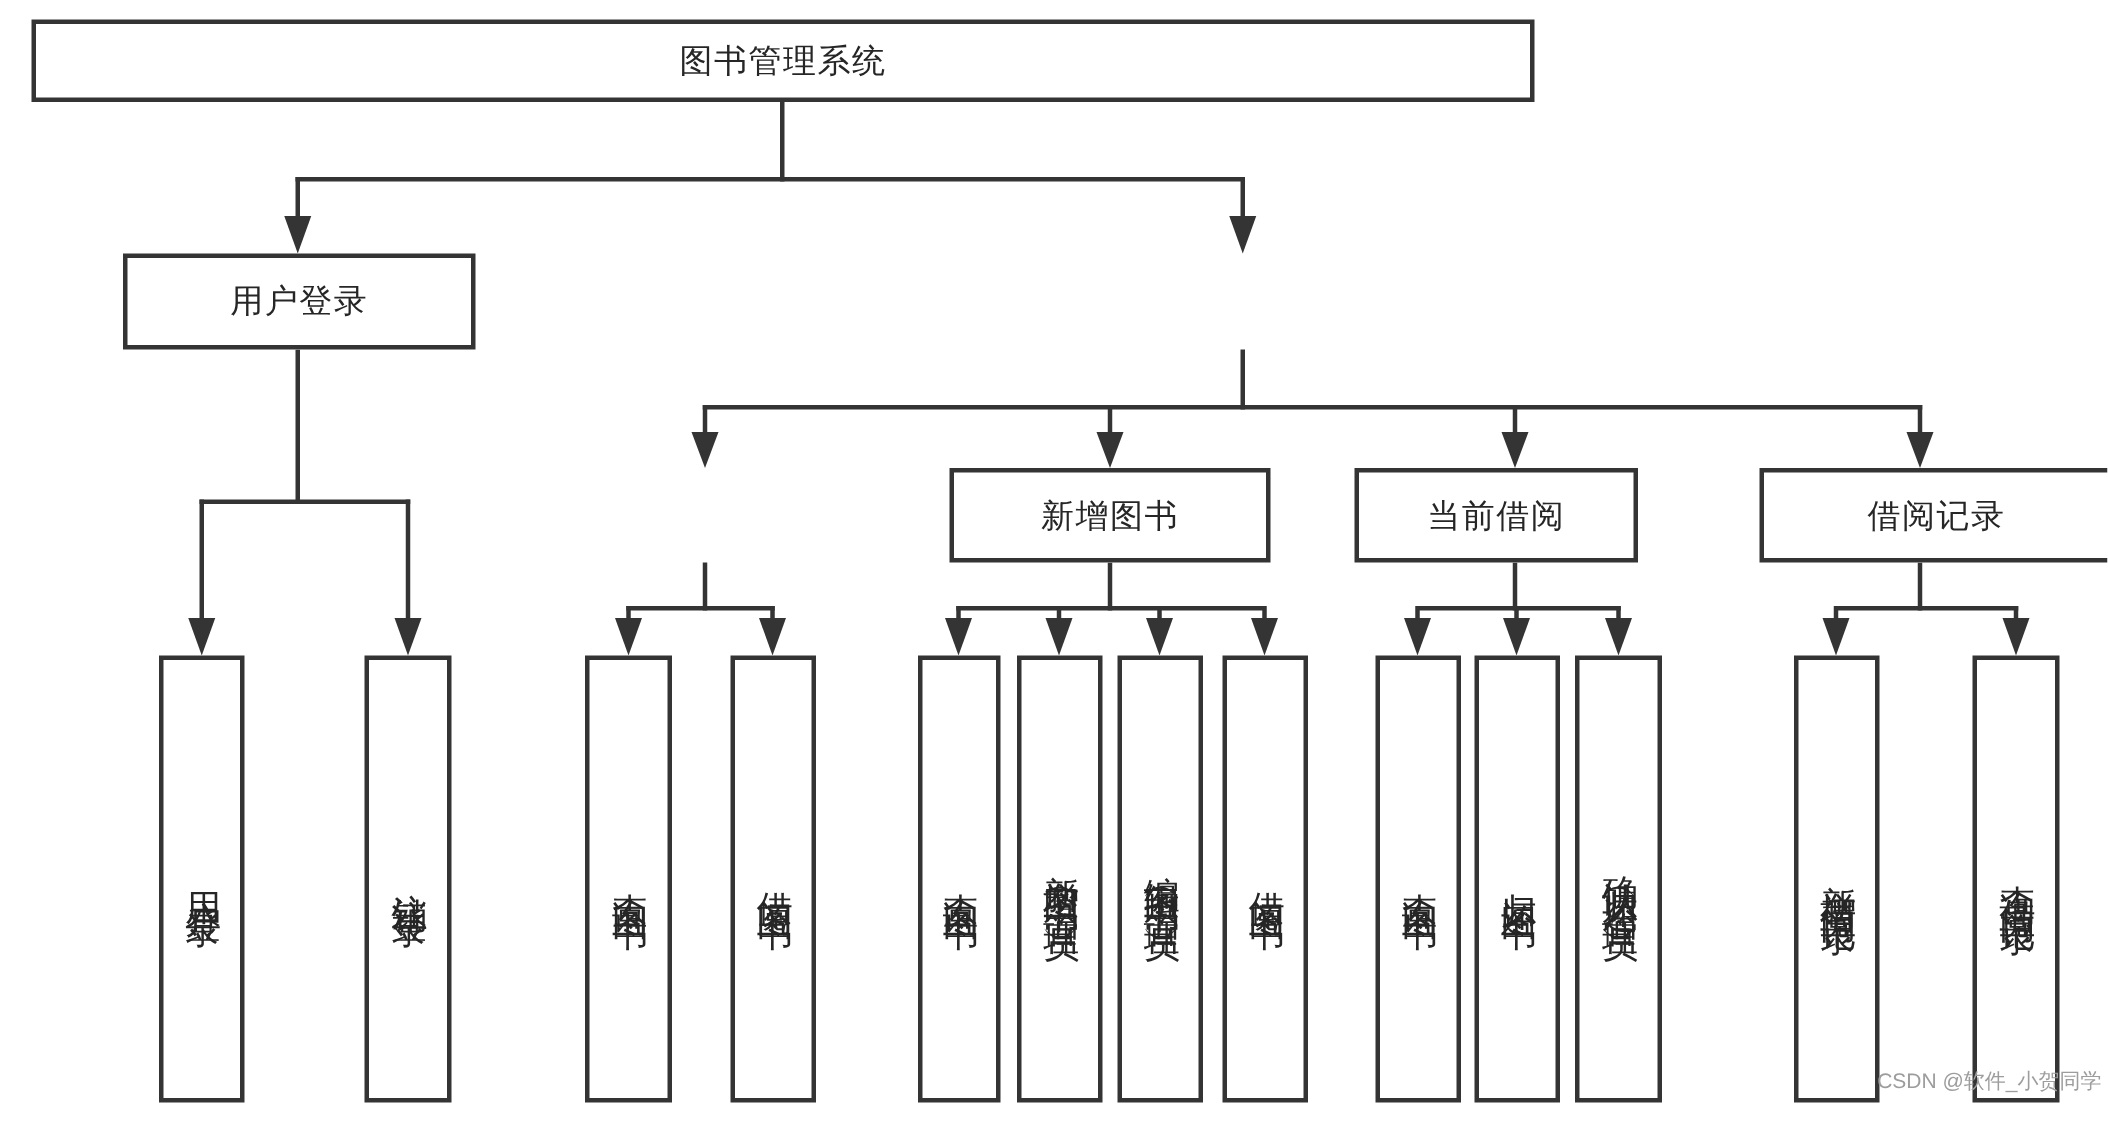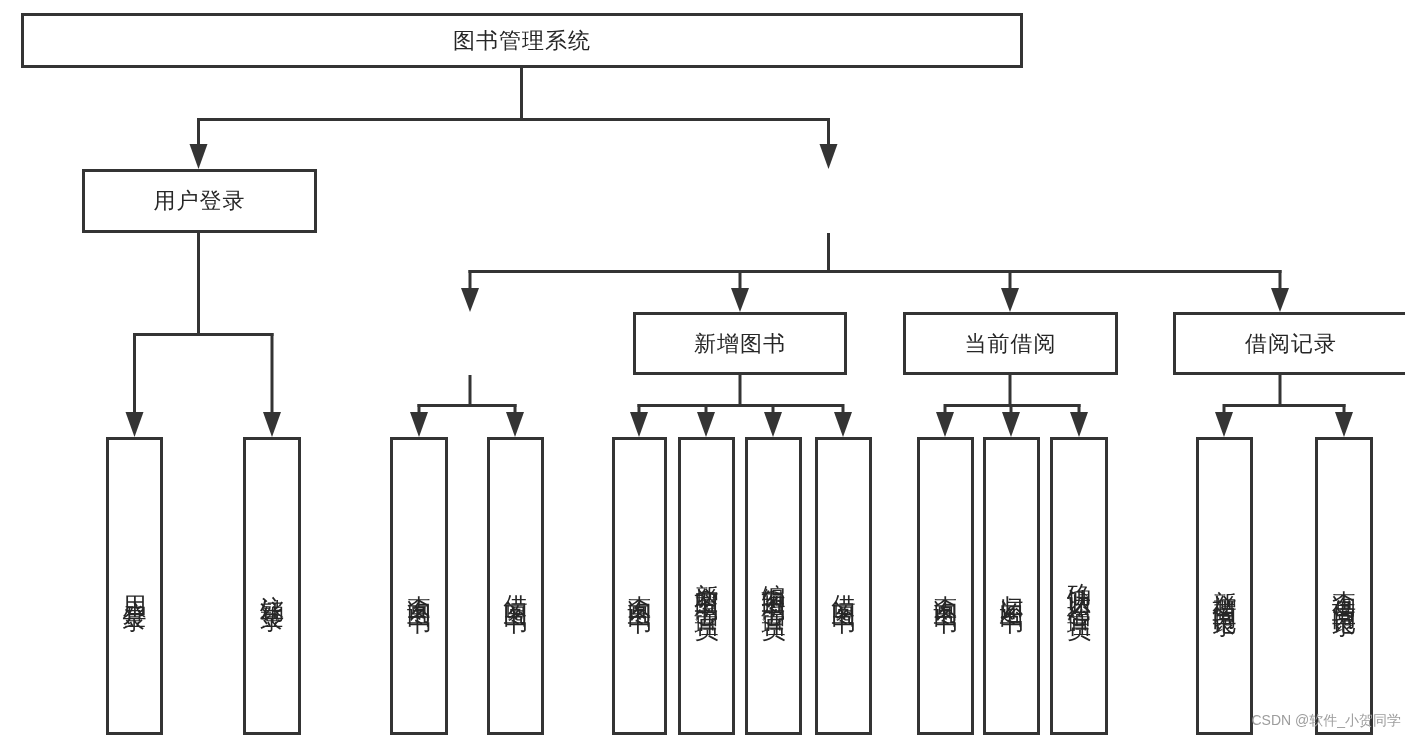--- a/index.html
+++ b/index.html
@@ -126,21 +126,21 @@
     <polygon points="1215,412 1233,412 1224,437"></polygon>
     <line x1="1344" y1="404" x2="1344" y2="414"></line>
     <polygon points="1335,412 1353,412 1344,437"></polygon>
   </svg>
 
   <div class="node h" style="left:21px;top:13px;width:1002px;height:55px;">图书管理系统</div>
 
   <div class="node h" style="left:82px;top:169px;width:235px;height:64px;">用户登录</div>
 
   <div class="node h" style="left:633px;top:312px;width:214px;height:63px;">新增图书</div>
-  <div class="node h" style="left:903px;top:312px;width:215px;height:63px;">当前借阅</div>
+  <div class="node h" style="left:903px;top:312px;width:189px;height:63px;">当前借阅</div>
   <div class="node h" style="left:1173px;top:312px;width:236px;height:63px;">借阅记录</div>
 
   <div class="node leaf" style="left:106px;top:437px;width:57px;height:298px;">
     <span class="vtext">用户登录</span>
   </div>
   <div class="node leaf" style="left:243px;top:437px;width:58px;height:298px;">
     <span class="vtext">注销登录</span>
   </div>
 
   <div class="node leaf" style="left:390px;top:437px;width:58px;height:298px;">

